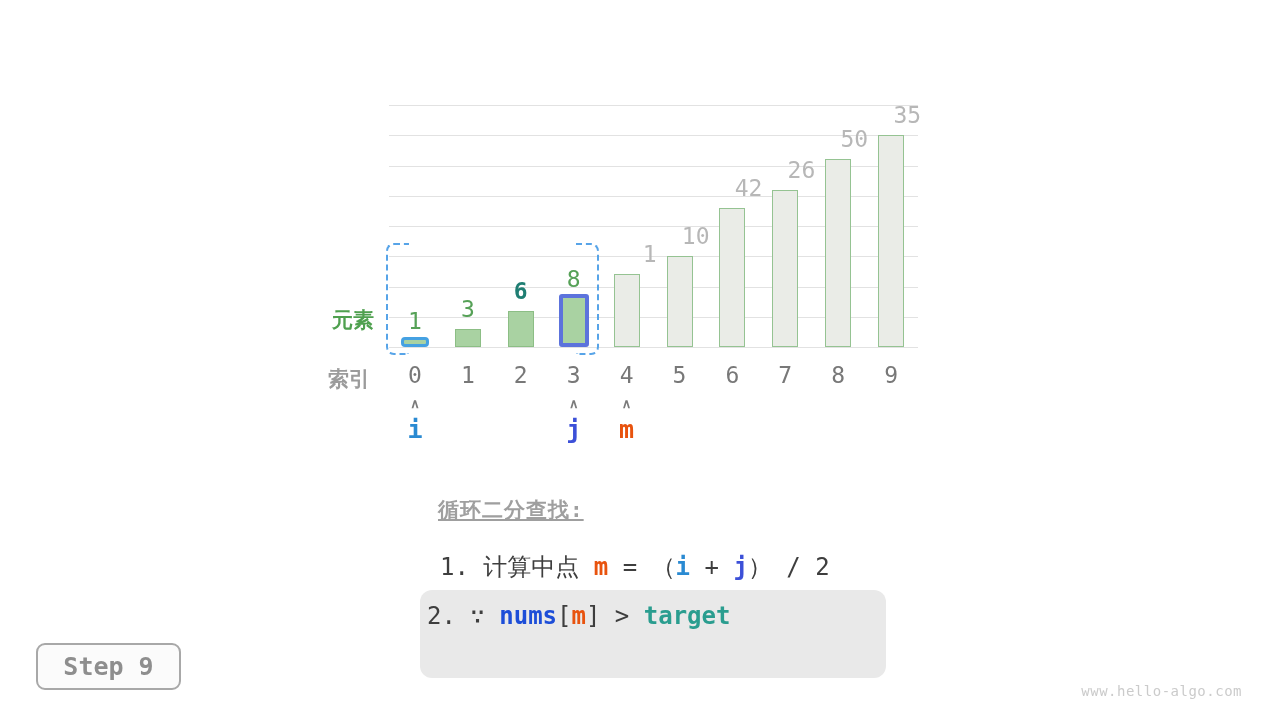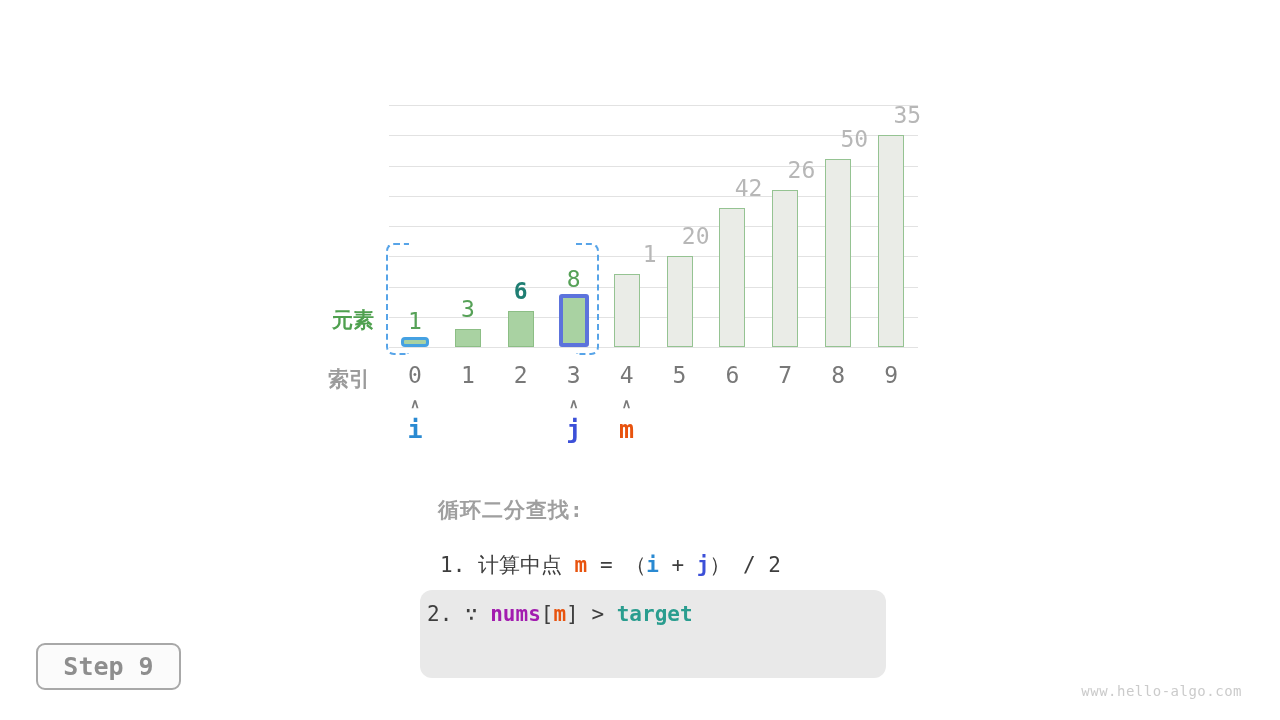--- a/index.html
+++ b/index.html
@@ -25,34 +25,34 @@
                  font-size:25px;font-weight:bold;}
   .bracket{position:absolute;width:23px;height:112px;box-sizing:border-box;}
   .bracket-left{border:2px dashed #57a4e8;border-right:none;border-radius:8px 0 0 8px;}
   .bracket-right{border:2px dashed #57a4e8;border-left:none;border-radius:0 8px 8px 0;}
 
   .axis-label{position:absolute;width:50px;text-align:right;font-size:21px;font-weight:bold;}
   #element-label{left:324px;top:306px;color:#4fa04f;}
   #index-label{left:320px;top:365px;color:#9b9b9b;}
 
   
-  .rich{font-family:"DejaVu Sans Mono","Liberation Sans",sans-serif;font-size:21px;color:#3e3e3e;
+  .rich{font-family:"DejaVu Sans Mono","Liberation Sans",sans-serif;font-size:24px;color:#3e3e3e;
         white-space:pre;}
   #caption-heading{position:absolute;left:438px;top:496px;font-size:21px;font-weight:bold;color:#9f9f9f;
-                   letter-spacing:1px;}
+                   letter-spacing:1px;text-decoration:underline;}
   #caption-line1{position:absolute;left:440px;top:551px;}
   #caption-box{position:absolute;left:420px;top:590px;width:466px;height:88px;background:#e9e9e9;border-radius:12px;}
   #caption-box-line1{position:absolute;left:7px;top:12px;}
   #caption-box-line2{position:absolute;left:30px;top:47px;}
   .seg-plain{color:#3e3e3e;}
   .seg-bracket{color:#3e3e3e;}
   .seg-tok-m{color:#e8530e;font-weight:bold;}
   .seg-tok-i{color:#2a8ad2;font-weight:bold;}
   .seg-tok-j{color:#3c50d8;font-weight:bold;}
-  .seg-tok-nums{color:#a21caf;font-weight:bold;}
+  .seg-tok-nums{color:#1d4ed8;font-weight:bold;}
   .seg-tok-target{color:#2a9d8f;font-weight:bold;}
 
   #step-badge{position:absolute;left:36px;top:643px;width:145px;height:47px;box-sizing:border-box;
               border:2px solid #a8a8a8;border-radius:9px;background:#fbfbfb;
               display:flex;align-items:center;justify-content:center;
               font-family:"DejaVu Sans Mono",monospace;font-size:25px;font-weight:bold;color:#8e8e8e;}
   #watermark{position:absolute;right:38px;top:683px;font-family:"DejaVu Sans Mono",monospace;
              font-size:14px;color:#cbcbcb;letter-spacing:0.5px;}
 </style>
 </head>
@@ -82,21 +82,21 @@
       <div class="bar bar-inrange" style="left: 507.8px; width: 26px; top: 310.7px; height: 36.3px;"></div>
       <div class="val-label val-target" style="left: 490.8px; top: 277.7px;">6</div>
       <div class="idx-label" style="left: 494.8px; top: 362px;">2</div>
       <div class="bar bar-pointer-j" style="left: 558.7px; width: 30px; top: 293.6px; height: 53.4px;"></div>
       <div class="val-label val-green" style="left: 543.7px; top: 265.6px;">8</div>
       <div class="idx-label" style="left: 547.7px; top: 362px;">3</div>
       <div class="bar bar-excluded" style="left: 613.6px; width: 26px; top: 274.4px; height: 72.6px;"></div>
       <div class="val-label val-gray" style="left: 596.6px; top: 241.4px;">1</div>
       <div class="idx-label" style="left: 600.6px; top: 362px;">4</div>
       <div class="bar bar-excluded" style="left: 666.5px; width: 26px; top: 256.25px; height: 90.75px;"></div>
-      <div class="val-label val-gray" style="left: 649.5px; top: 223.25px;">20</div>
+      <div class="val-label val-gray" style="left: 649.5px; top: 223.25px;">10</div>
       <div class="idx-label" style="left: 653.5px; top: 362px;">5</div>
       <div class="bar bar-excluded" style="left: 719.4px; width: 26px; top: 207.85px; height: 139.15px;"></div>
       <div class="val-label val-gray" style="left: 702.4px; top: 174.85px;">42</div>
       <div class="idx-label" style="left: 706.4px; top: 362px;">6</div>
       <div class="bar bar-excluded" style="left: 772.3px; width: 26px; top: 189.7px; height: 157.3px;"></div>
       <div class="val-label val-gray" style="left: 755.3px; top: 156.7px;">26</div>
       <div class="idx-label" style="left: 759.3px; top: 362px;">7</div>
       <div class="bar bar-excluded" style="left: 825.2px; width: 26px; top: 159.45px; height: 187.55px;"></div>
       <div class="val-label val-gray" style="left: 808.2px; top: 126.45px;">50</div>
       <div class="idx-label" style="left: 812.2px; top: 362px;">8</div>

